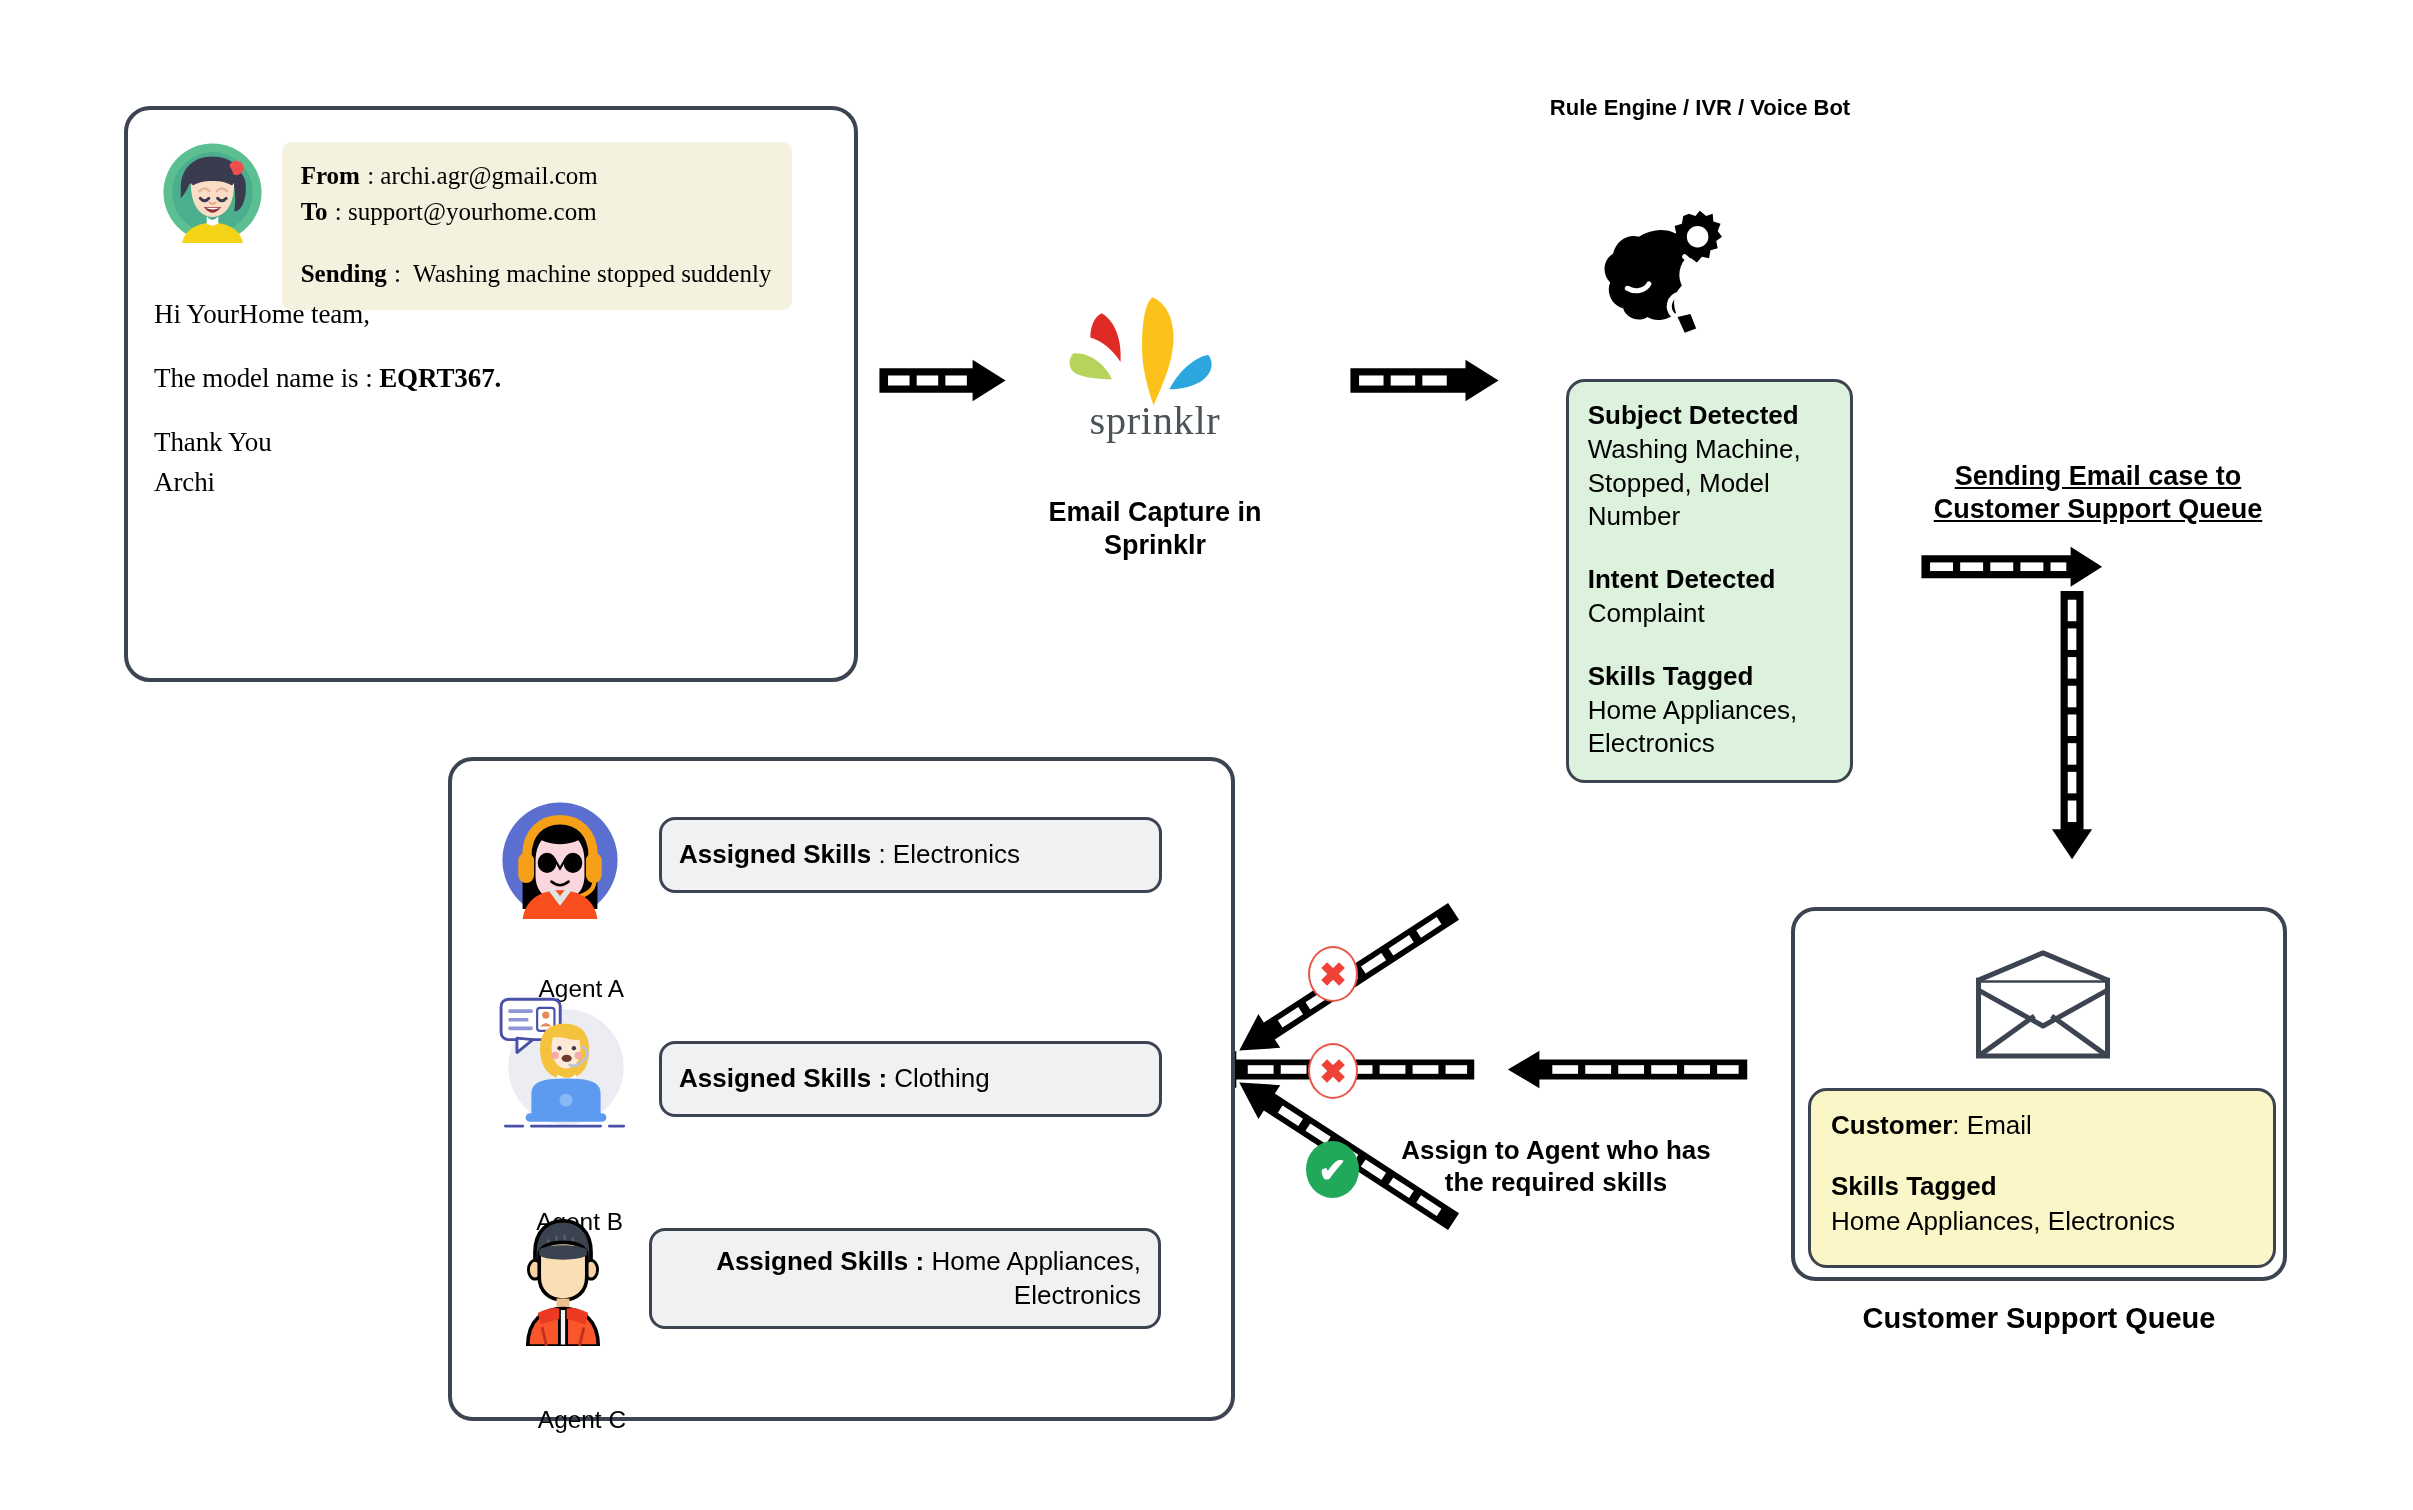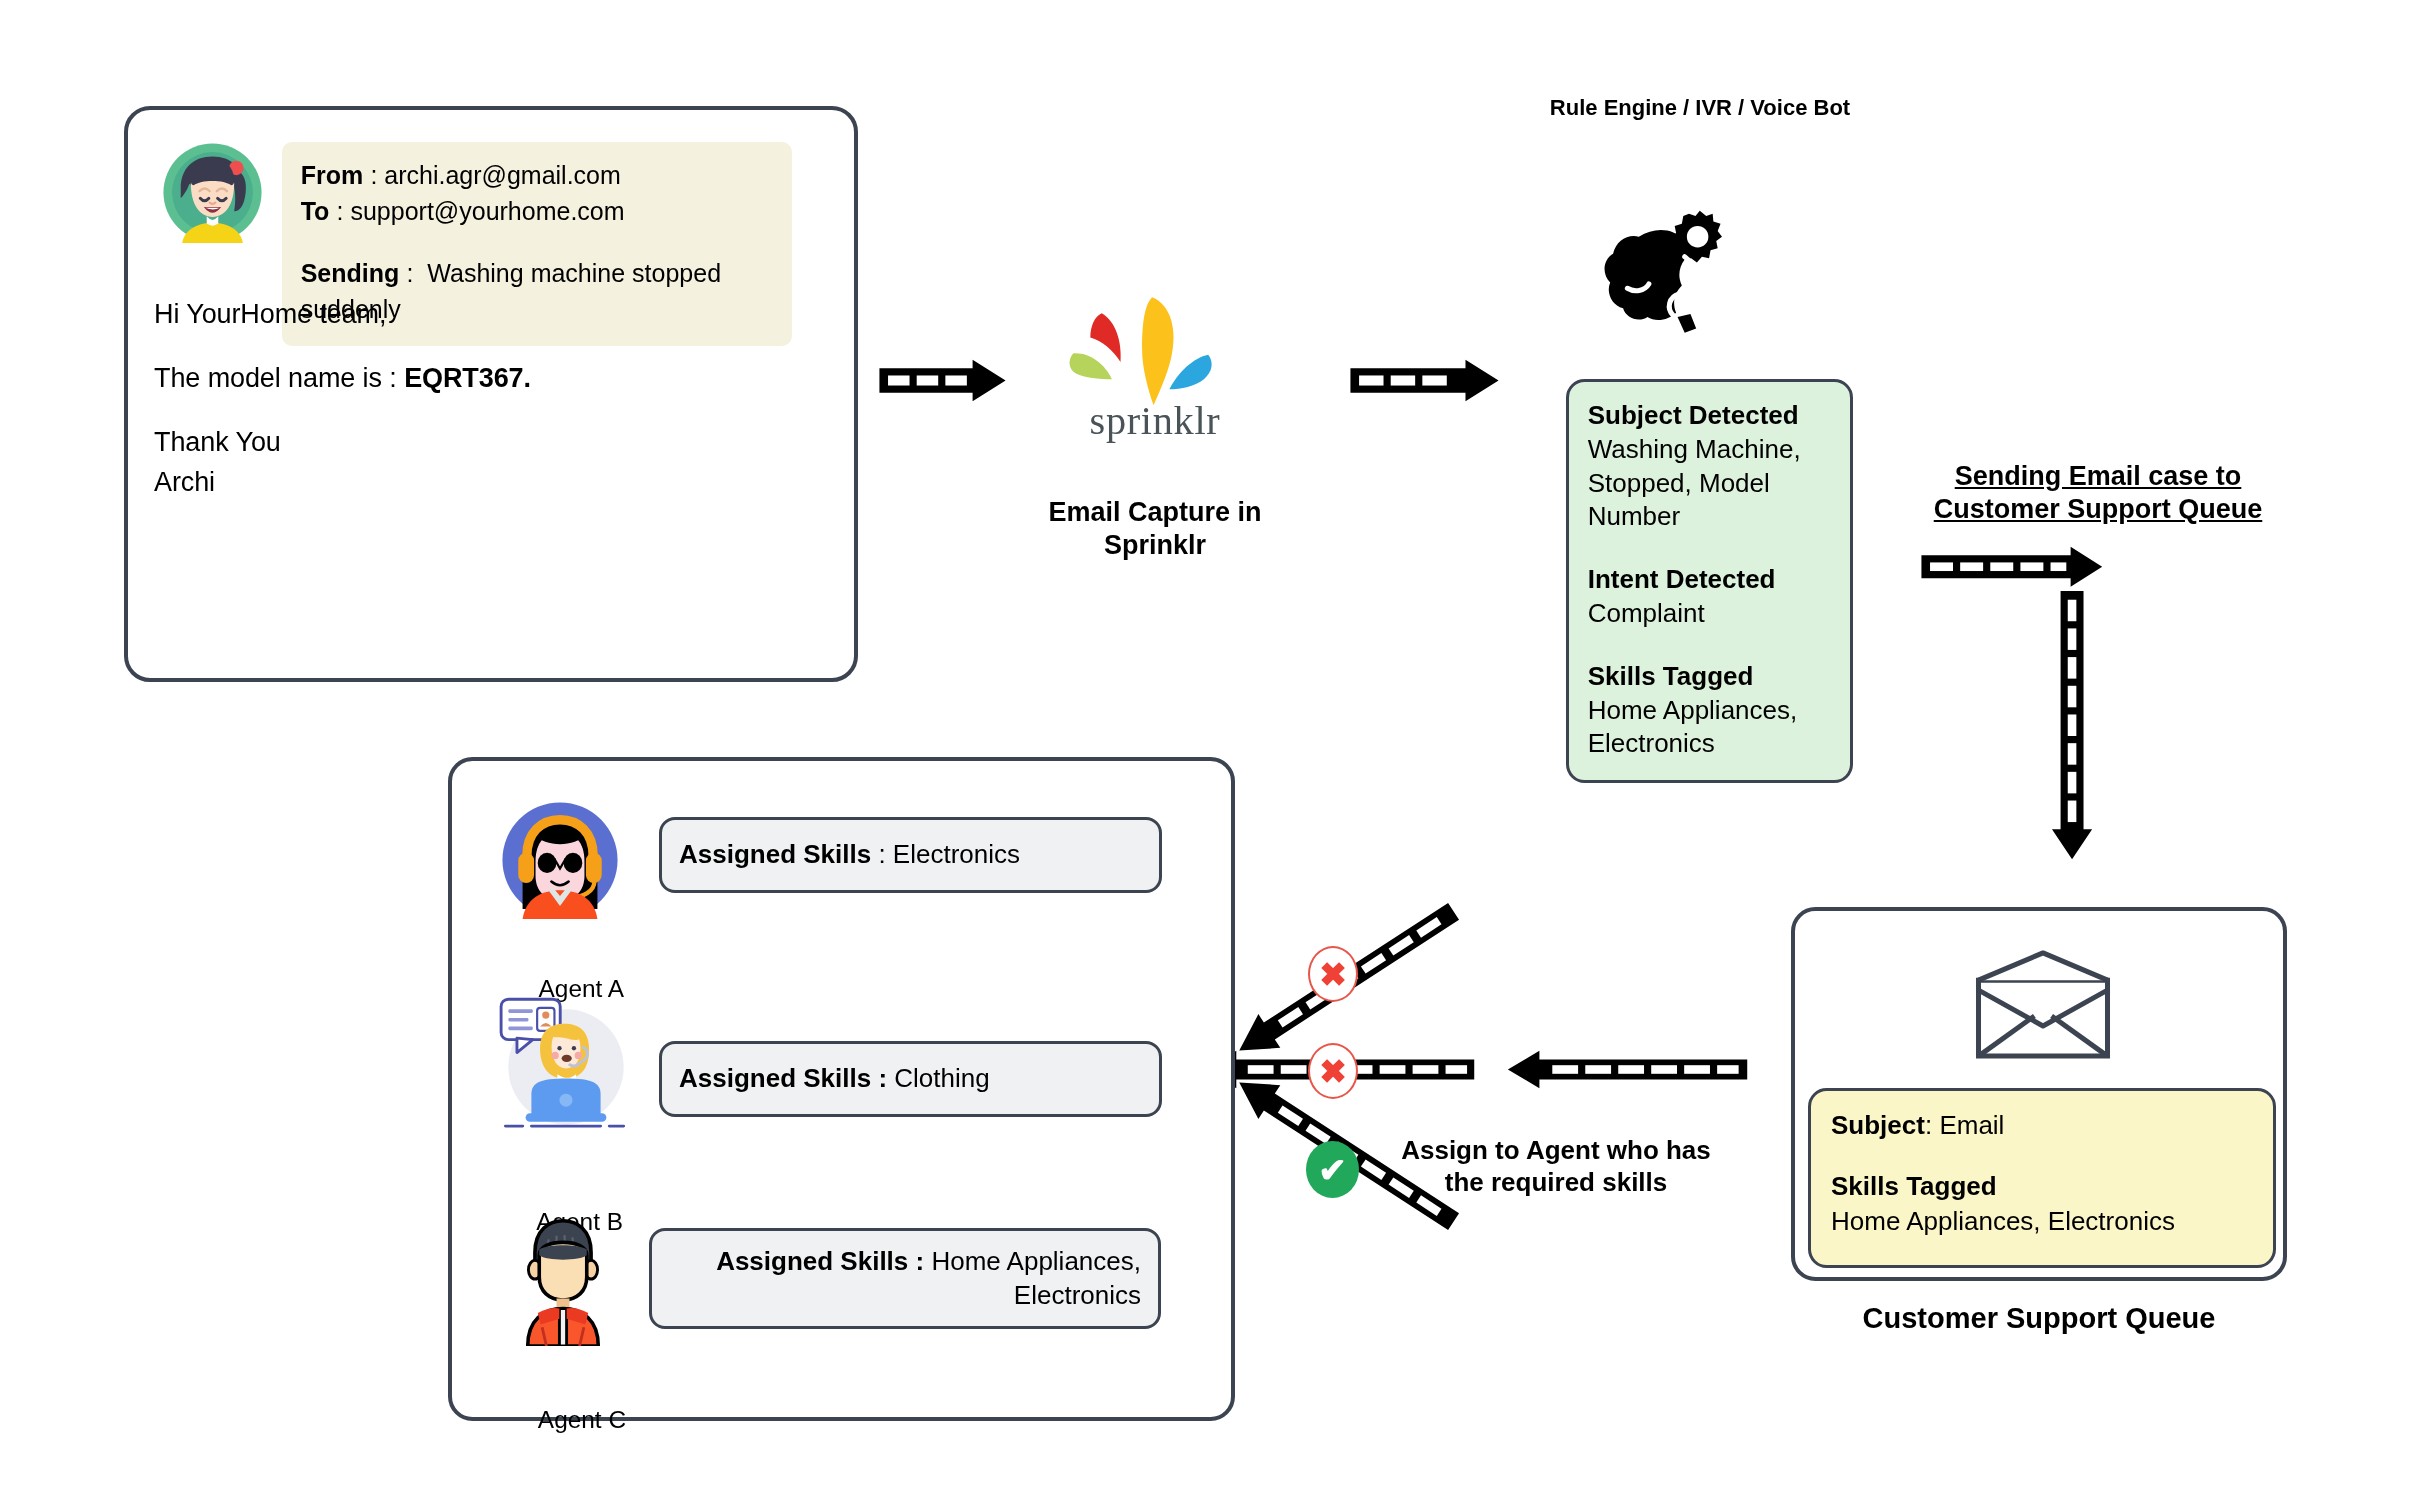--- a/index.html
+++ b/index.html
@@ -22,21 +22,21 @@
     background:#ffffff;
     border:4.3px solid #3d4451;
     border-radius:24.4px;
     box-sizing:border-box;
   }
   .tint-cream{background:#f4f1de;}
   .tint-green{background:#ddf2dc;}
   .tint-yellow{background:#fbf6c8;}
 
   
-  #email-card{left:124px;top:106px;width:734px;height:576px;border-radius:26px;}
+  #email-card{left:124px;top:106px;width:734px;height:576px;border-radius:26px;font-family:Liberation Serif, serif;}
   #email-avatar{left:34px;top:32px;width:101px;height:101px;}
   #email-meta{
     left:154px;top:32px;width:510px;
     padding:16px 18.7px 18.7px 18.7px;
     border-radius:10px;
     box-sizing:border-box;
     font-size:25px;line-height:1.42;
   }
   #email-meta .sp{display:inline-block;width:7.2px;}
   #email-body{
@@ -267,21 +267,21 @@
     <div class="abs" id="queue-envelope">
       <svg viewBox="0 0 240 160" width="172" height="115">
         <path d="M30 46 L210 46 L210 152 L30 152 Z" fill="#fff" stroke="#3d4451" stroke-width="7"></path>
         <path d="M30 46 L120 8 L210 46" fill="#fff" stroke="#3d4451" stroke-width="7" stroke-linejoin="round"></path>
         <path d="M30 60 L120 110 L210 60" fill="none" stroke="#3d4451" stroke-width="7" stroke-linejoin="round"></path>
         <path d="M30 152 L108 96" fill="none" stroke="#3d4451" stroke-width="7"></path>
         <path d="M210 152 L132 96" fill="none" stroke="#3d4451" stroke-width="7"></path>
       </svg>
     </div>
     <div class="abs tint-yellow" id="queue-tint">
-      <div><b>Subject</b><span>: </span><span>Email</span></div>
+      <div><b>Customer</b><span>: </span><span>Email</span></div>
       <div class="gap"></div>
       <div class="hd">Skills Tagged</div>
       <div>Home Appliances, Electronics</div>
     </div>
   </div>
   <div class="caption abs" id="queue-caption">Customer Support Queue</div>
 
   <div class="dasharrow abs" style="left:1476px;top:1048px;">
     <svg width="273" height="43" viewBox="0 0 380 60">
       <path d="M378 16 L88 16 L88 4 L44 30 L88 56 L88 44 L378 44 Z" fill="#000"></path>

